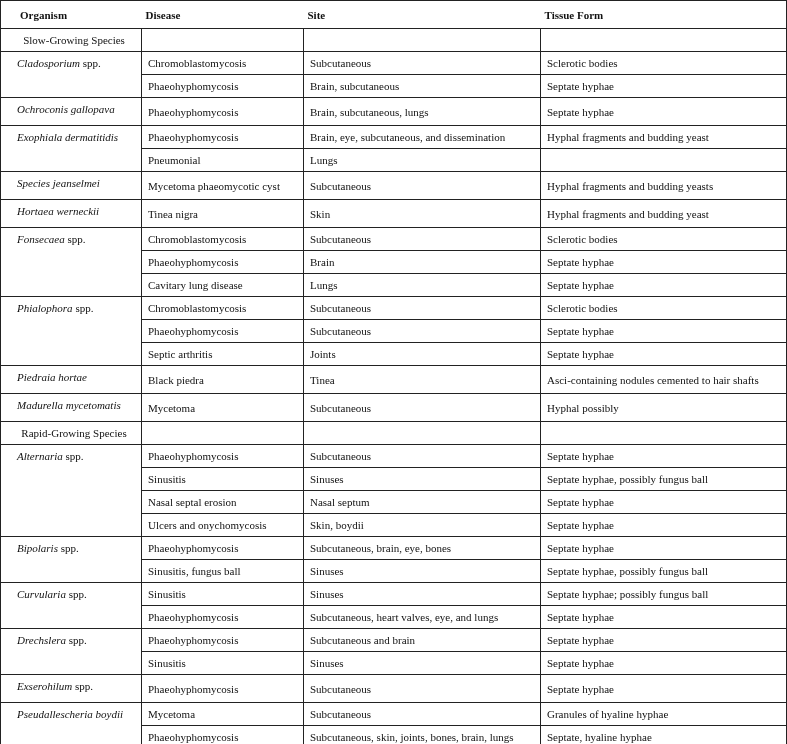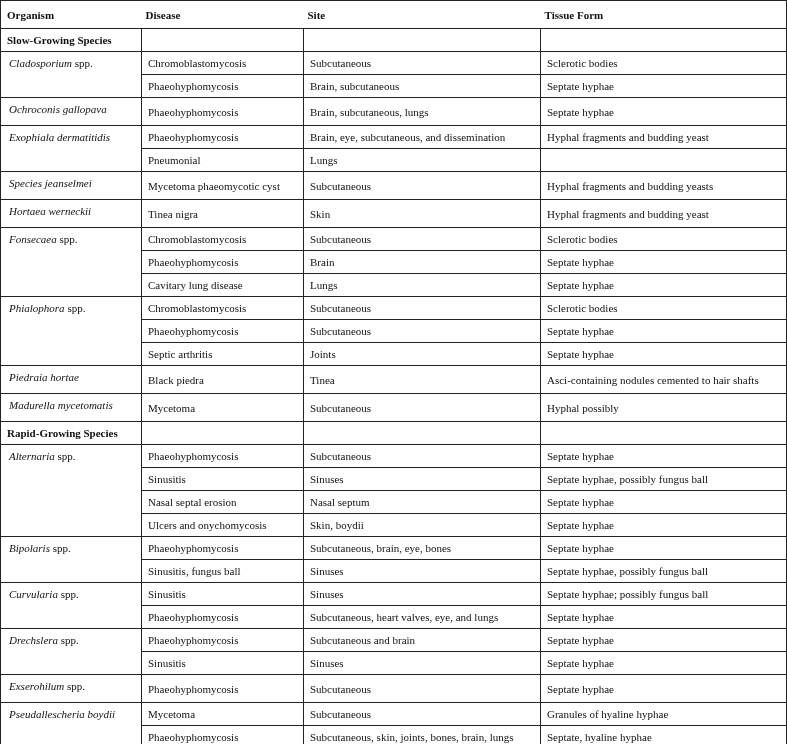--- a/index.html
+++ b/index.html
@@ -19,32 +19,32 @@
   col.c4 { width: 246px; }
   th {
     height: 27px;
     text-align: left;
     font-weight: bold;
     padding: 0 0 0 4px;
     border-top: 1px solid #222222;
     border-bottom: 1px solid #222222;
     white-space: nowrap;
   }
-  th.first { padding-left: 6px; }
+  th.first { padding-left: 19px; }
   td {
     height: 22px;
     padding: 0 0 0 6px;
     border: 1px solid #222222;
     white-space: nowrap;
     overflow: hidden;
     vertical-align: middle;
   }
   td.org { vertical-align: top; padding-top: 5px; padding-left: 8px; }
-  td.group { font-weight: bold; padding-left: 6px; }
-  .it { font-style: italic; }
+  td.group { font-weight: normal; padding-left: 6px; text-align: center; }
+  .it { font-style: italic; margin-left: 8px; }
 </style>
 </head>
 <body>
 
 <table>
   <colgroup>
       <col class="c1">
       <col class="c2">
       <col class="c3">
       <col class="c4">

